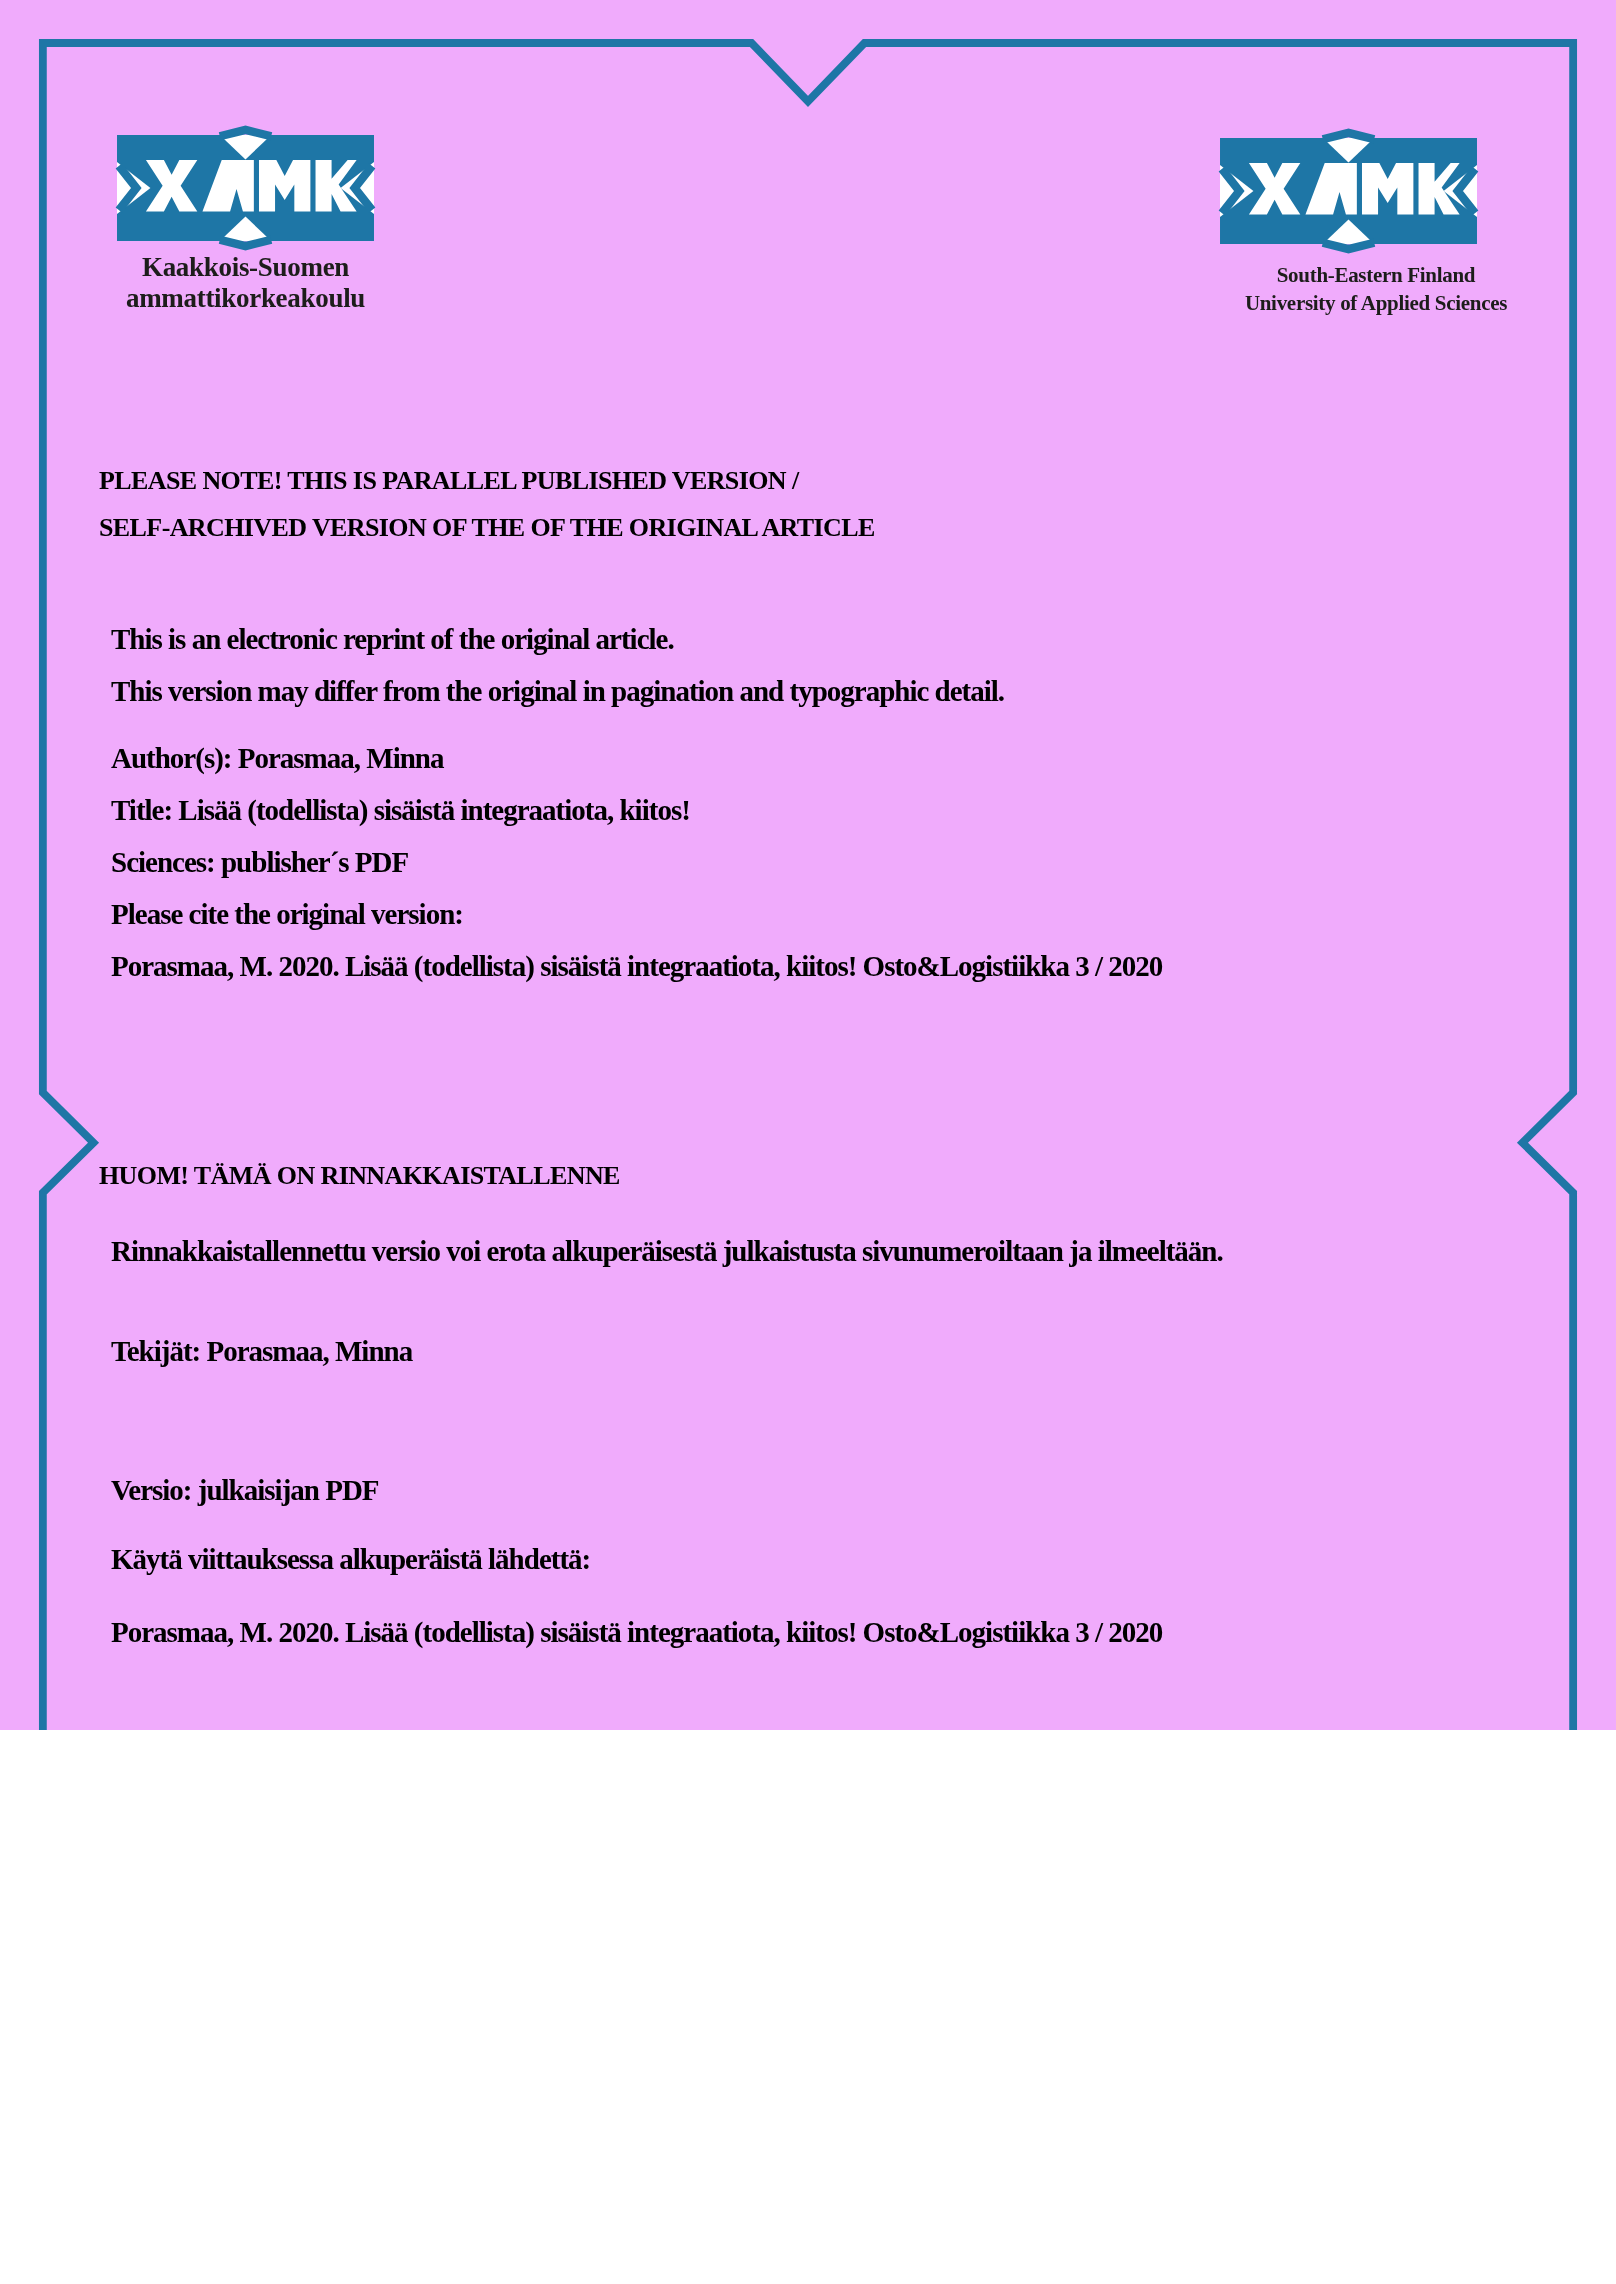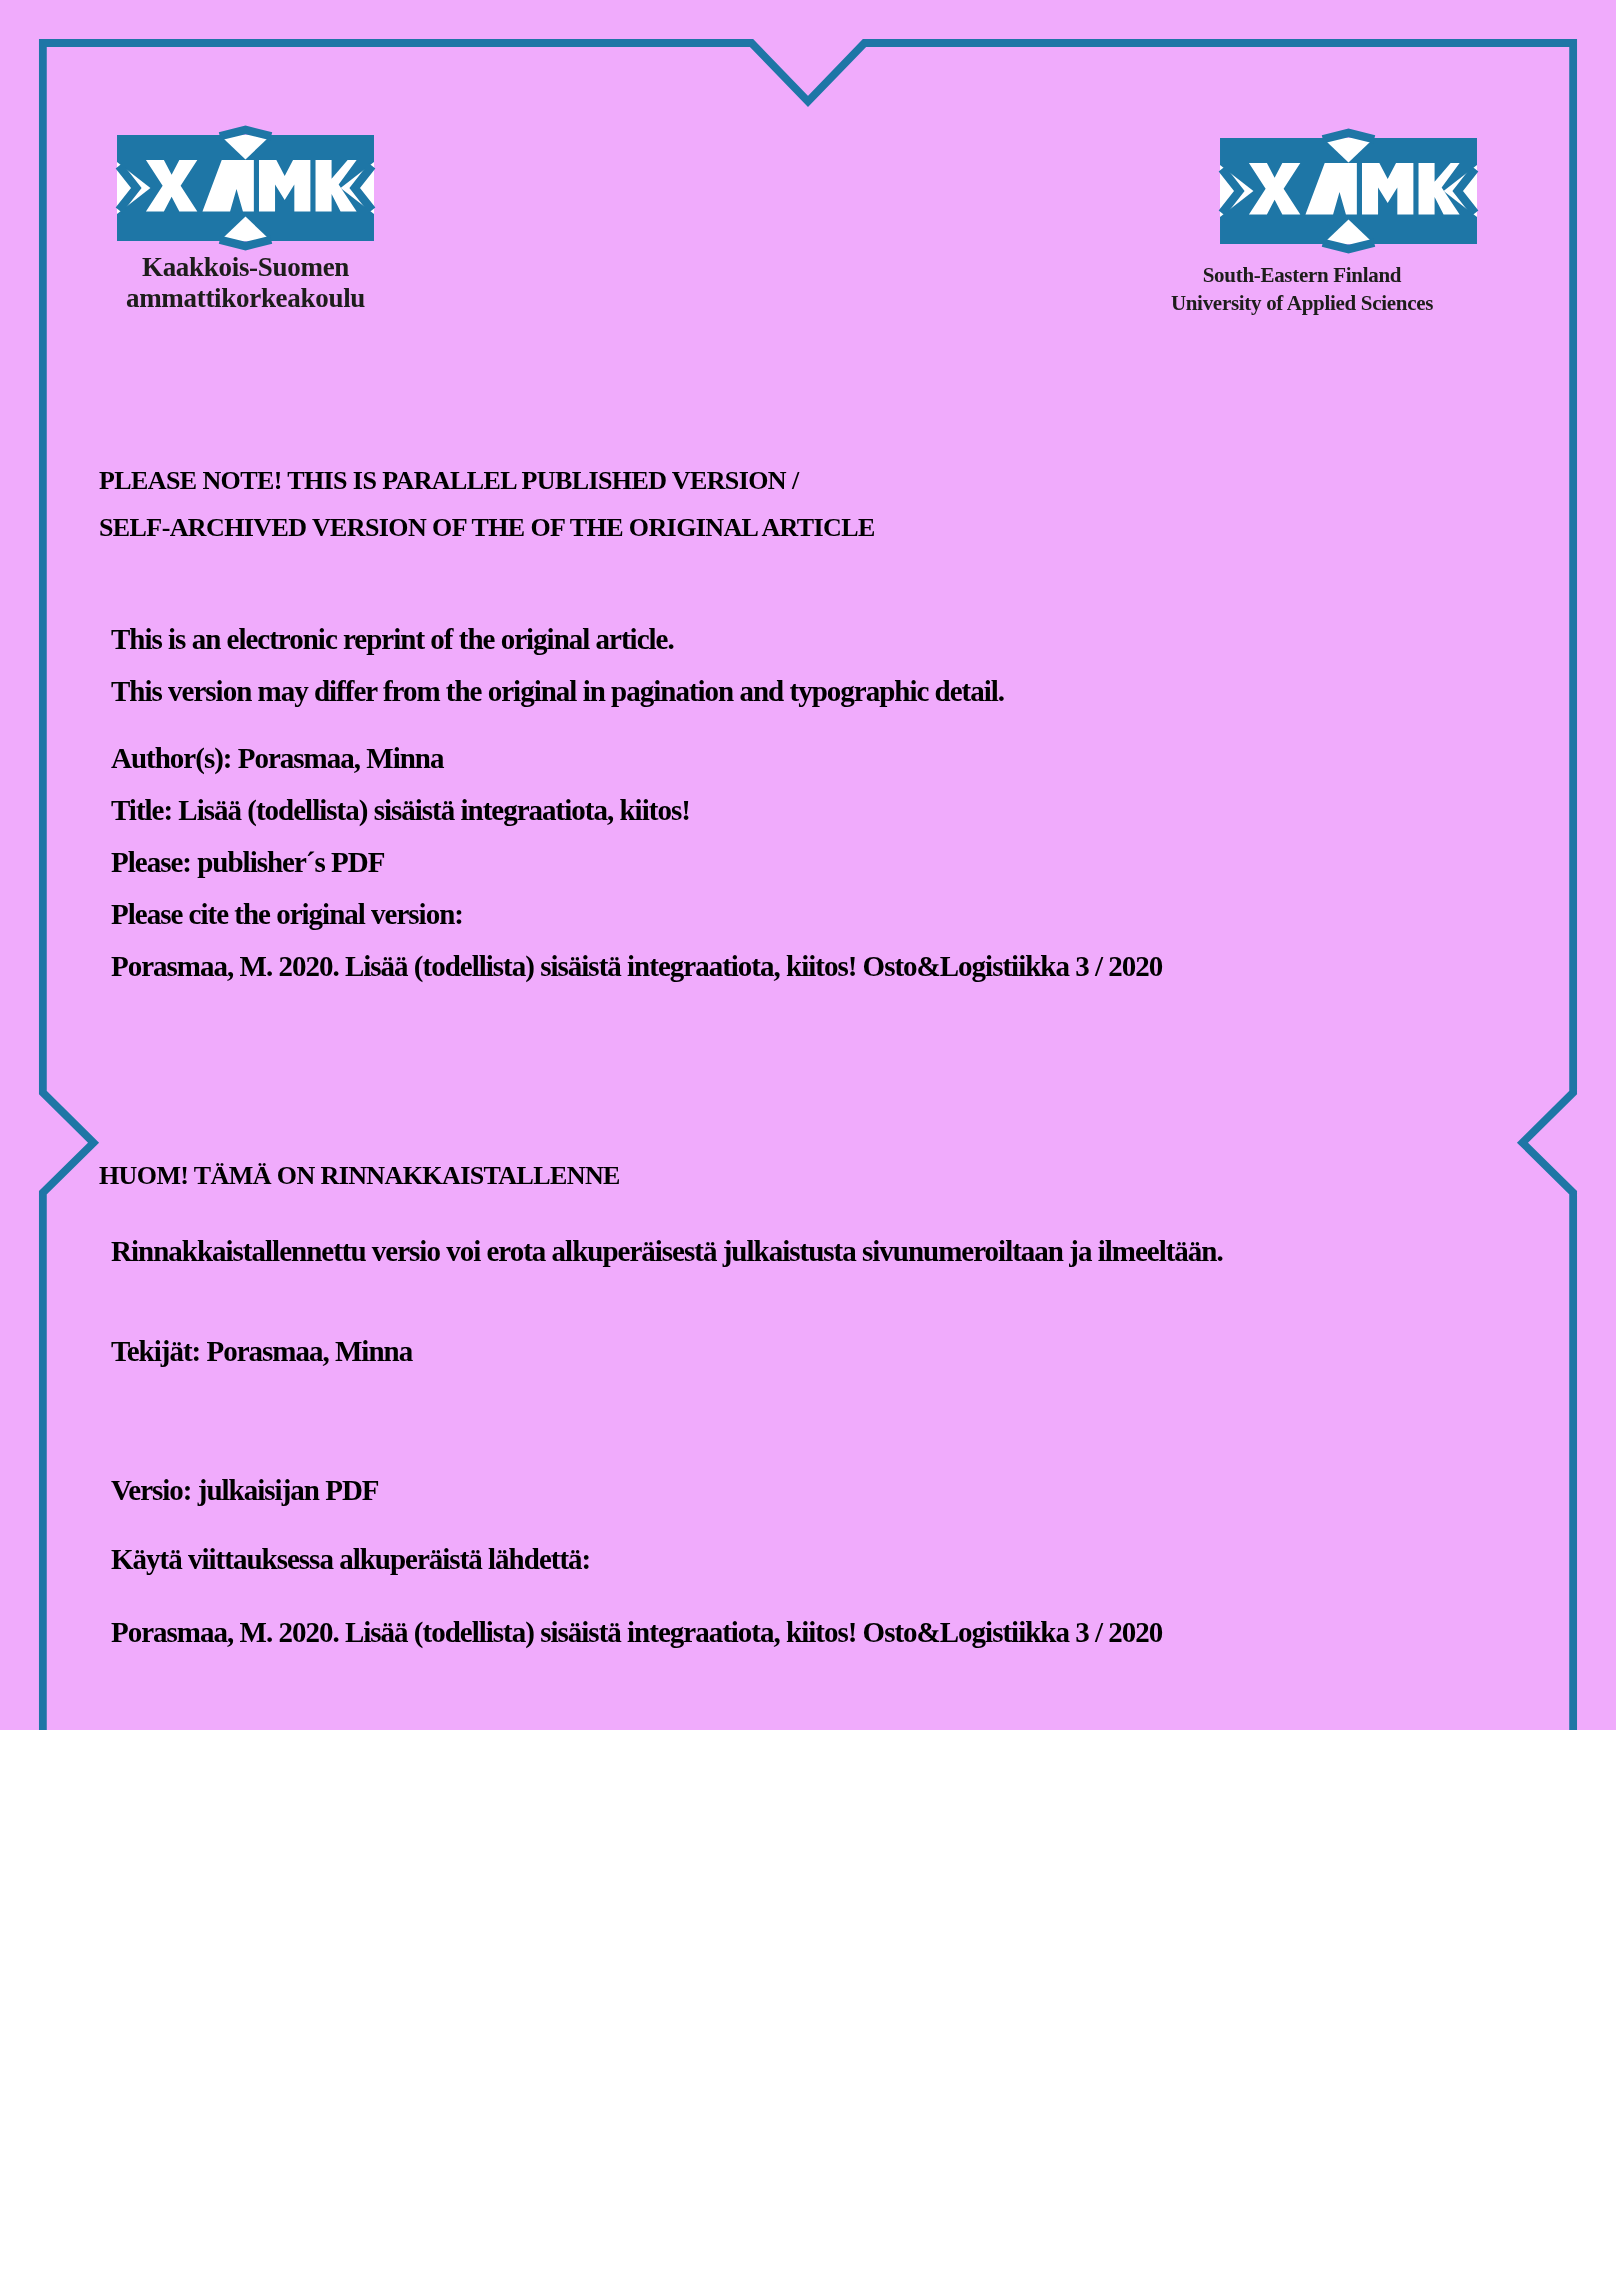--- a/index.html
+++ b/index.html
@@ -32,21 +32,21 @@
     color:var(--ink);
     font-weight:600;
     letter-spacing:-0.3px;
     white-space:nowrap;
   }
   .logo-caption.left{
     left:65px;top:252px;width:361px;
     font-size:27px;line-height:30.5px;
   }
   .logo-caption.right{
-    left:1123px;top:261px;width:358px;
+    left:1197px;top:261px;width:358px;
     font-size:21px;line-height:28px;
   }
   .h1{
     position:absolute;
     left:99px;
     font-weight:bold;
     font-size:26px;
     line-height:47px;
     letter-spacing:-0.6px;
     color:#000;
@@ -123,21 +123,21 @@
   <div class="h1" style="top:457px">
     <div>PLEASE NOTE! THIS IS PARALLEL PUBLISHED VERSION /</div>
     <div>SELF-ARCHIVED VERSION OF THE OF THE ORIGINAL ARTICLE</div>
   </div>
 
   <div class="body-line" style="top:620px">This is an electronic reprint of the original article.</div>
   <div class="body-line" style="top:672px">This version may differ from the original in pagination and typographic detail.</div>
 
   <div class="body-line" style="top:739px">Author(s): Porasmaa, Minna</div>
   <div class="body-line" style="top:791px">Title: Lisää (todellista) sisäistä integraatiota, kiitos!</div>
-  <div class="body-line" style="top:843px">Please: publisher´s PDF</div>
+  <div class="body-line" style="top:843px">Sciences: publisher´s PDF</div>
   <div class="body-line" style="top:895px">Please cite the original version:</div>
   <div class="body-line" style="top:947px">Porasmaa, M. 2020. Lisää (todellista) sisäistä integraatiota, kiitos! Osto&amp;Logistiikka 3 / 2020</div>
 
   <div class="h1" style="top:1152px">HUOM! TÄMÄ ON RINNAKKAISTALLENNE</div>
 
   <div class="body-line" style="top:1232px">Rinnakkaistallennettu versio voi erota alkuperäisestä julkaistusta sivunumeroiltaan ja ilmeeltään.</div>
 
   <div class="body-line" style="top:1332px">Tekijät: Porasmaa, Minna</div>
   <div class="body-line" style="top:1471px">Versio: julkaisijan PDF</div>
   <div class="body-line" style="top:1540px">Käytä viittauksessa alkuperäistä lähdettä:</div>

